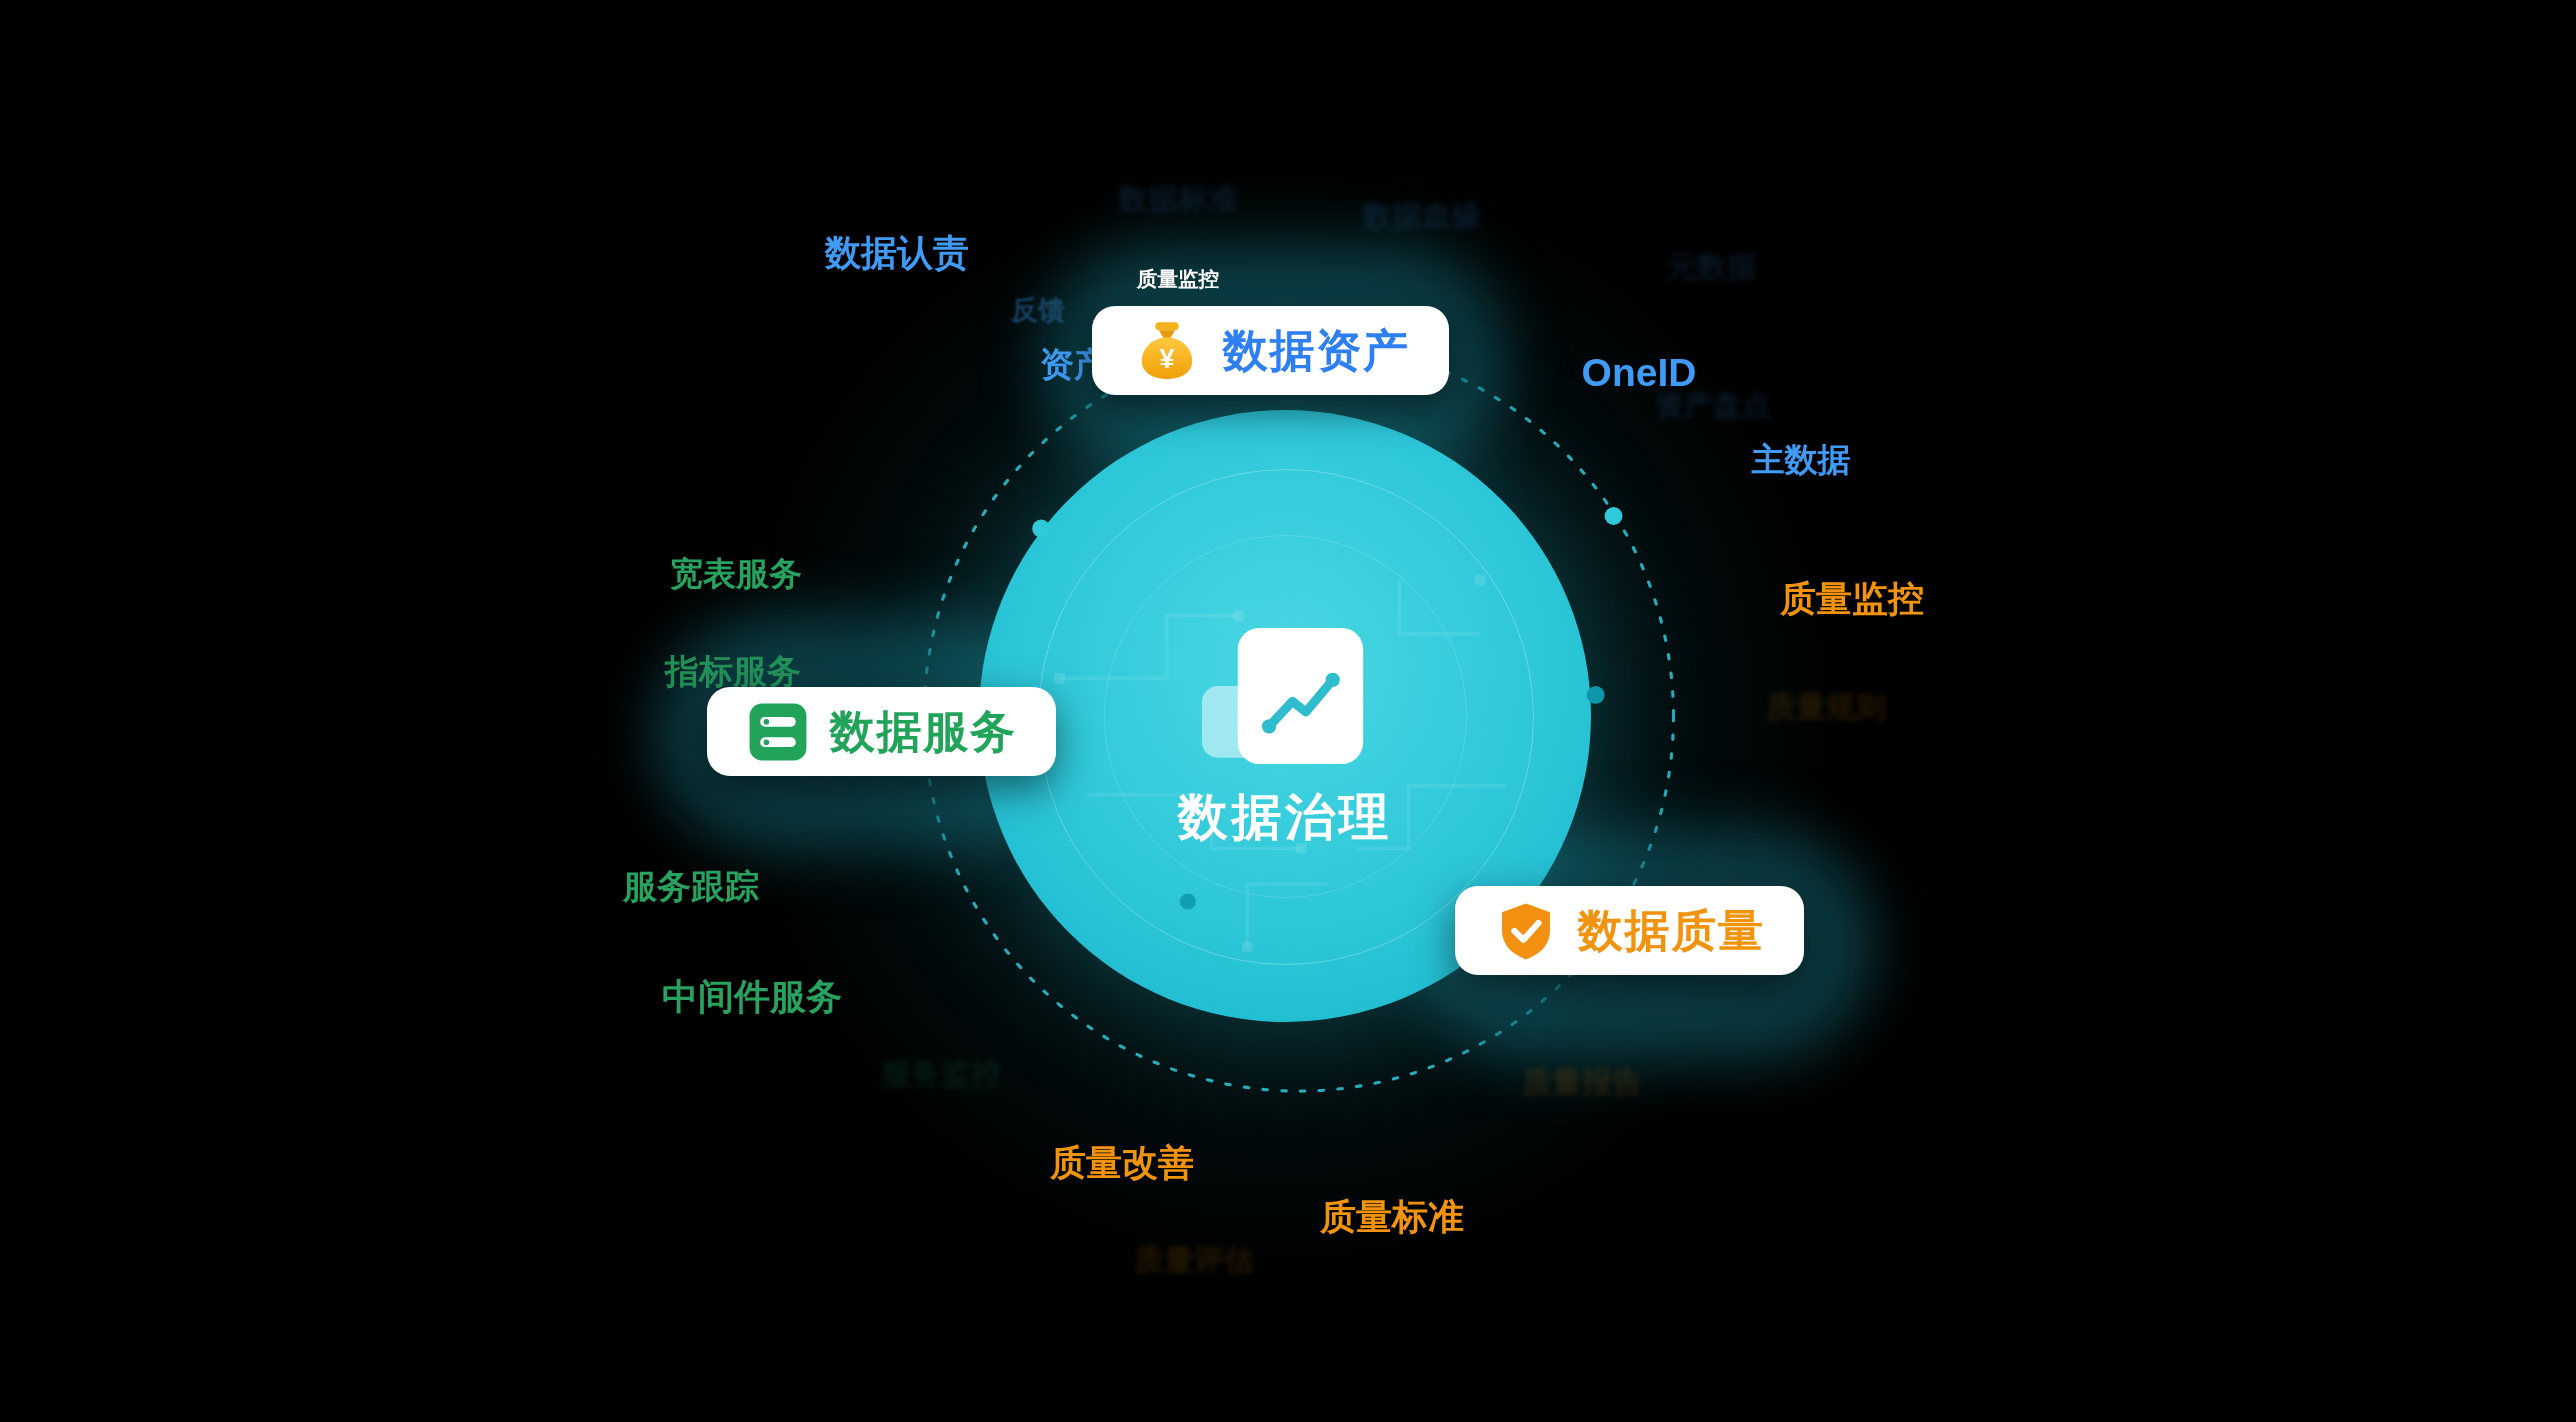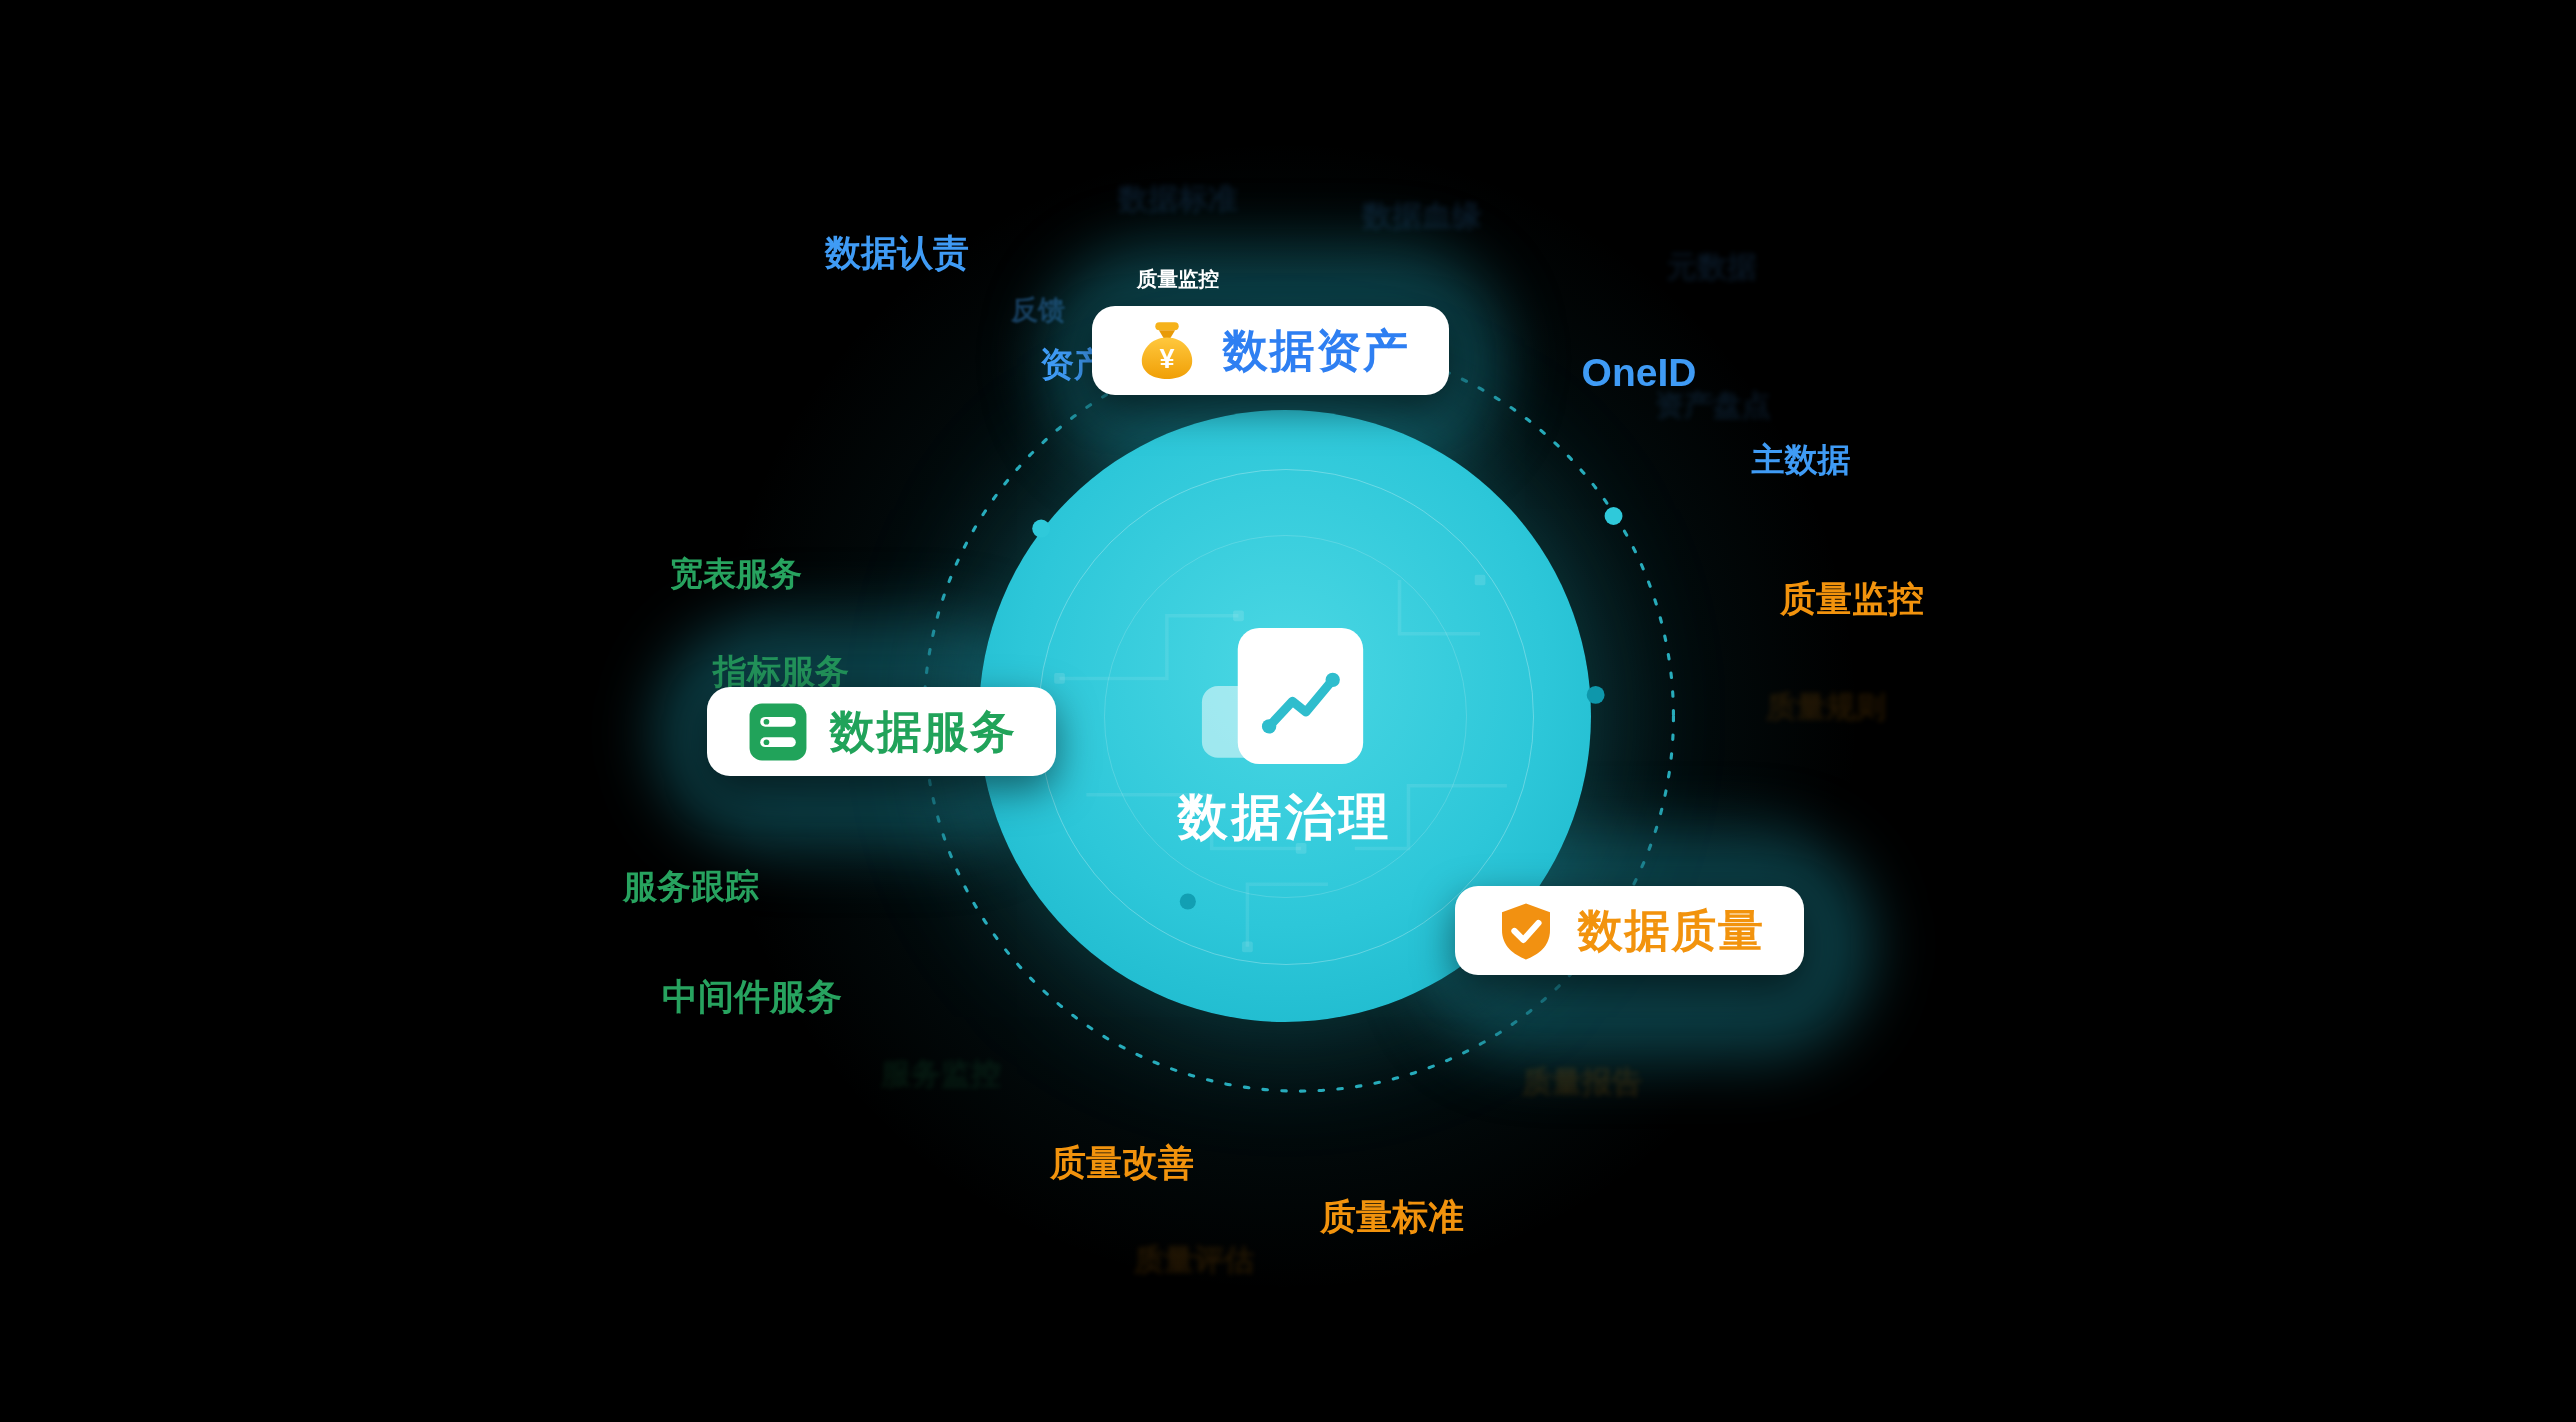--- a/index.html
+++ b/index.html
@@ -148,21 +148,21 @@
   </div>
 
   <div class="label c-blue" style="left:897px;top:253px;font-size:36px;">数据认责</div>
   <div class="label c-white" style="left:1178px;top:279px;font-size:20.6px;font-weight:600;">质量监控</div>
   <div class="label c-blue semi" style="left:1038px;top:310px;font-size:27px;z-index:5;">反馈</div>
   <div class="label c-blue" style="left:1058px;top:365px;font-size:34px;z-index:5;margin-left:16px;">资产</div>
   <div class="label c-blue" style="left:1639px;top:373px;font-size:39px;">OneID</div>
   <div class="label c-blue" style="left:1801px;top:460px;font-size:33px;">主数据</div>
   <div class="label c-orange" style="left:1852px;top:599px;font-size:36px;">质量监控</div>
   <div class="label c-green" style="left:736px;top:542px;font-size:33px;margin-top:32px;">宽表服务</div>
-  <div class="label c-green" style="left:733px;top:672px;font-size:34px;z-index:3;opacity:.85;margin-left:48px;">指标服务</div>
+  <div class="label c-green" style="left:733px;top:672px;font-size:34px;z-index:3;opacity:.85;">指标服务</div>
   <div class="label c-green" style="left:691px;top:887px;font-size:34px;">服务跟踪</div>
   <div class="label c-green" style="left:752px;top:997px;font-size:36px;">中间件服务</div>
   <div class="label c-orange" style="left:1122px;top:1163px;font-size:36px;">质量改善</div>
   <div class="label c-orange" style="left:1392px;top:1217px;font-size:36px;">质量标准</div>
 
   <div class="label c-blue faint" style="left:1178px;top:199px;font-size:30px;">数据标准</div>
   <div class="label c-blue faint" style="left:1422px;top:216px;font-size:30px;">数据血缘</div>
   <div class="label c-blue faint" style="left:1712px;top:267px;font-size:30px;">元数据</div>
   <div class="label c-blue faint" style="left:1713px;top:406px;font-size:29px;">资产盘点</div>
   <div class="label c-orange faint" style="left:1826px;top:707px;font-size:30px;">质量规则</div>

